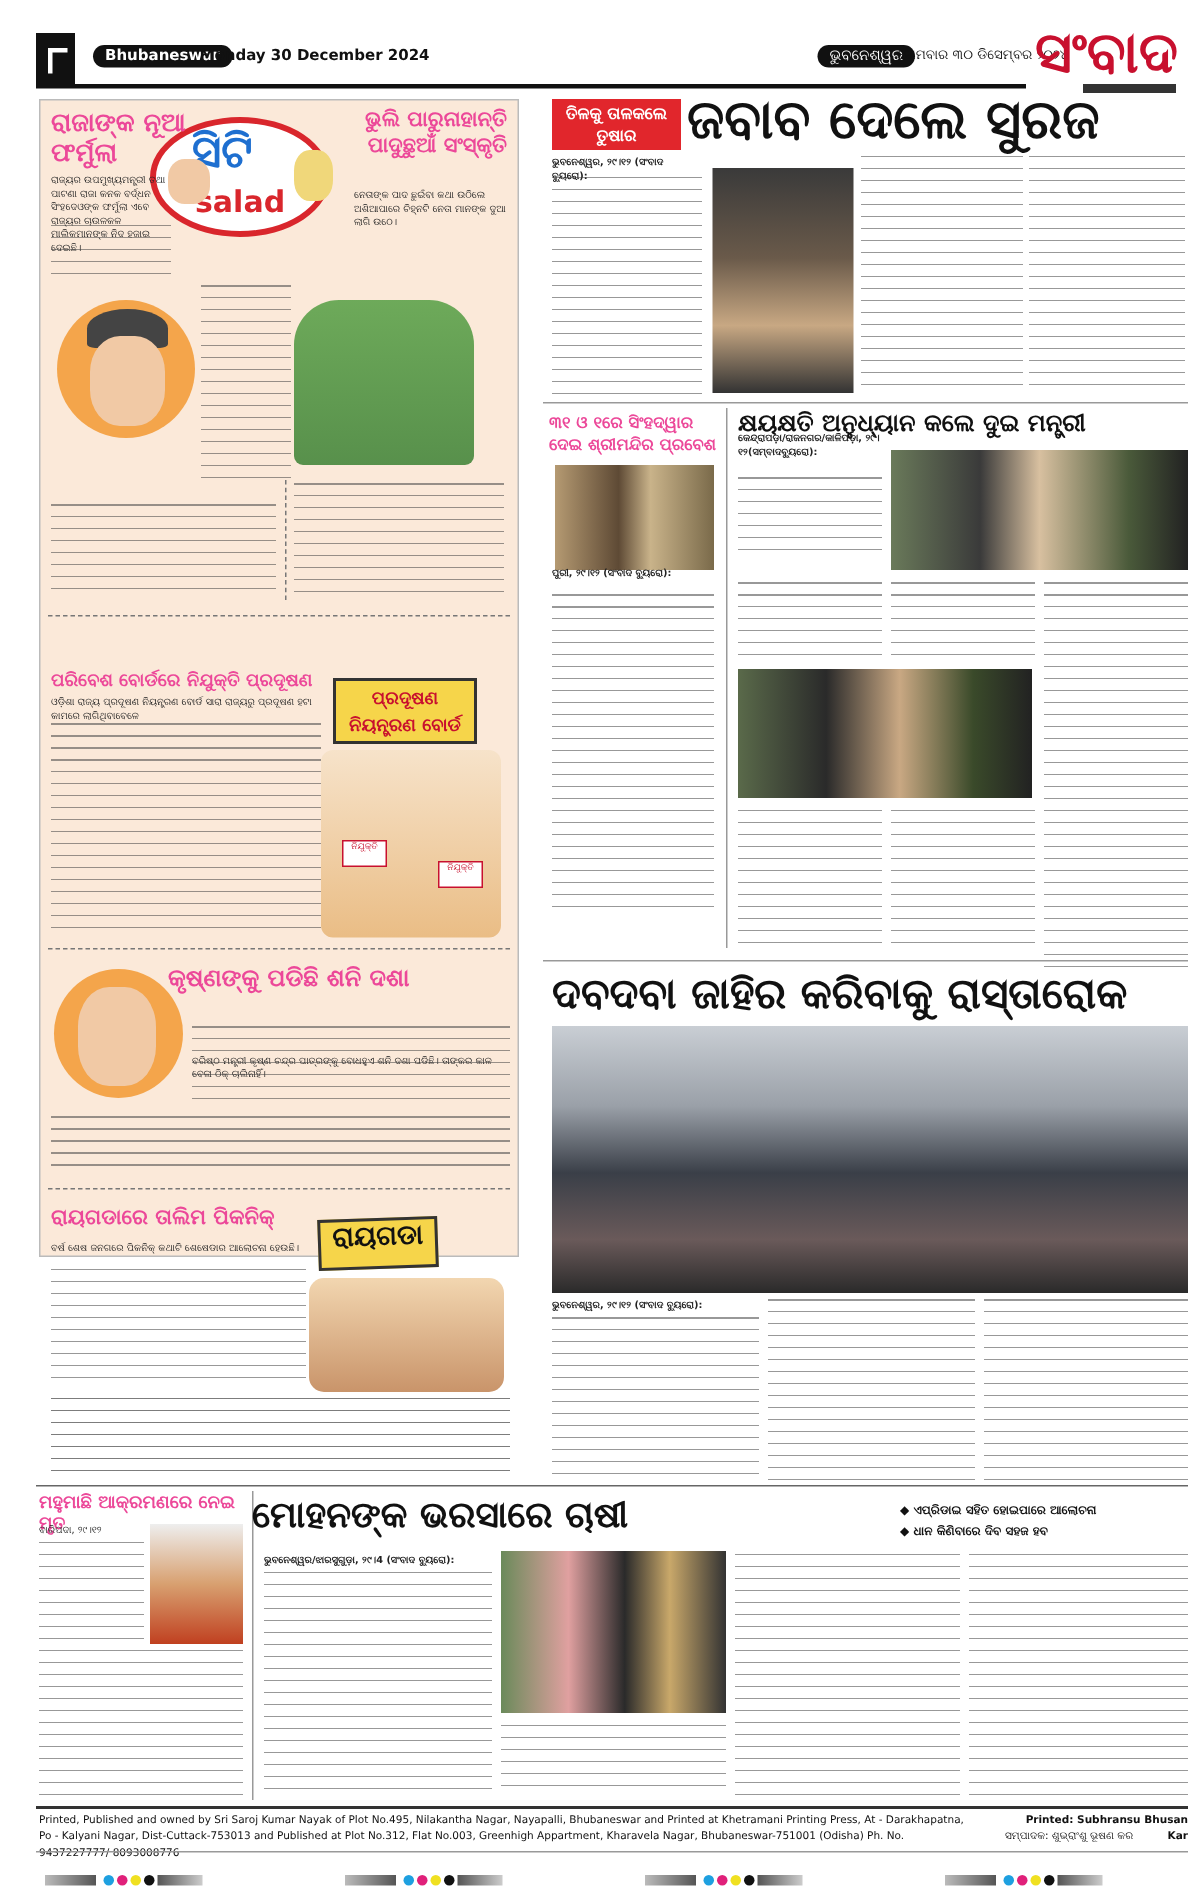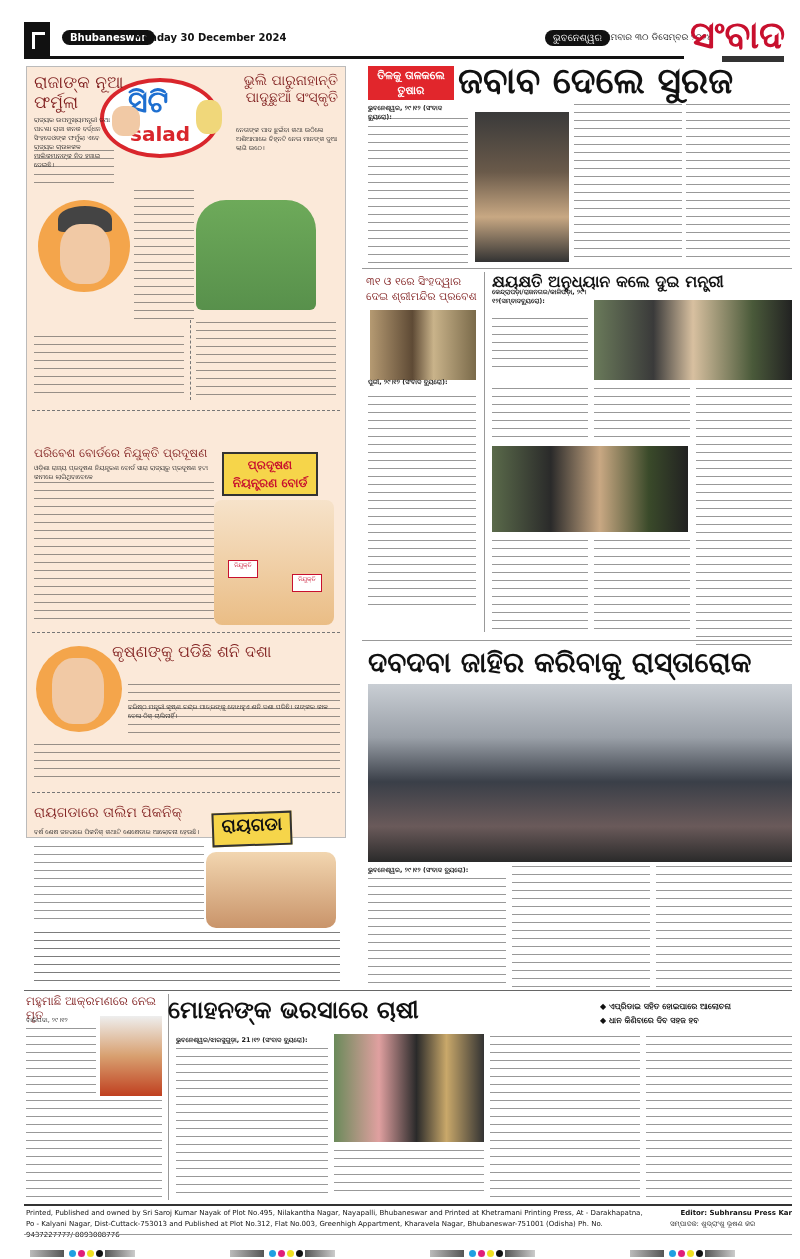--- a/index.html
+++ b/index.html
@@ -6,21 +6,21 @@
 body{width:800px;height:1259px;background:#fff;font-family:"DejaVu Sans",sans-serif;color:#111;position:relative;overflow:hidden}
 .abs{position:absolute}
 .hdr-bar{left:24px;top:22px;width:26px;height:36px;background:#111}
 .hdr-bar:after{content:"";position:absolute;left:8px;top:10px;width:10px;height:14px;border-left:3px solid #fff;border-top:3px solid #fff}
 .hdr-line{left:24px;top:56px;width:660px;height:3px;background:#111}
 .pill{background:#111;color:#fff;border-radius:10px;font-size:10px;font-weight:bold;padding:2px 8px}
 .date{font-size:10px;font-weight:bold}
 .logo{left:690px;top:12px;font-size:38px;font-weight:bold;color:#c8102e;font-family:"DejaVu Serif",serif}
 .logo-sub{left:722px;top:56px;width:62px;height:6px;background:#333}
 .salad{left:26px;top:66px;width:320px;height:772px;background:#fbe9d9;border:1px solid #bbb}
-.h{font-weight:normal;color:#7f1d1d}
+.h{font-weight:bold;color:#ec4899}
 .txt{font-size:6.5px;line-height:9px;color:#222}
 .lines{background:repeating-linear-gradient(#444 0 1px,transparent 1px 8px);opacity:.55}
 .portrait{border-radius:50%;background:#f4a54b}
 .face{background:#f1c9a5;border-radius:40%}
 .hair{background:#444;border-radius:50% 50% 10% 10%}
 .bubble{left:100px;top:78px;width:120px;height:80px;border:4px solid #d9262c;border-radius:50%;background:#fff}
 .siti{left:128px;top:84px;font-size:30px;font-weight:bold;color:#1e6fd0}
 .saladw{left:130px;top:122px;font-size:20px;font-weight:bold;color:#d9262c}
 .sep{border-top:1px dashed #777}
 .yellowbox{background:#f6d54a;border:2px solid #333;font-weight:bold;text-align:center;color:#c8102e}
@@ -132,28 +132,28 @@
 <div class="abs lines" style="left:26px;top:1028px;width:70px;height:68px"></div>
 <div class="abs photo" style="left:100px;top:1016px;width:62px;height:80px;background:linear-gradient(#eee,#d8a070 50%,#c04020)"></div>
 <div class="abs lines" style="left:26px;top:1100px;width:136px;height:98px"></div>
 <div class="abs vr" style="left:168px;top:994px;height:206px"></div>
 
 <div class="abs bighead" style="left:168px;top:996px;font-size:24px">ମୋହନଙ୍କ ଭରସାରେ ଚାଷୀ</div>
 <div class="abs" style="left:600px;top:1000px;font-size:8px;font-weight:bold;line-height:14px">
   <div>◆ <span>ଏପ୍ରିଡାଇ ସହିତ ହୋଇପାରେ ଆଲୋଚନା</span></div>
   <div>◆ <span>ଧାନ କିଣିବାରେ ଦିବ ସହଜ ହବ</span></div>
 </div>
-<div class="abs txt" style="left:176px;top:1036px;width:152px;font-weight:bold">ଭୁବନେଶ୍ୱର/ଝାରସୁଗୁଡ଼ା, 21।୧୨ (ସଂବାଦ ବ୍ୟୁରୋ):</div>
+<div class="abs txt" style="left:176px;top:1036px;width:152px;font-weight:bold">ଭୁବନେଶ୍ୱର/ଝାରସୁଗୁଡ଼ା, ୨୯।4 (ସଂବାଦ ବ୍ୟୁରୋ):</div>
 <div class="abs lines" style="left:176px;top:1048px;width:152px;height:150px"></div>
 <div class="abs photo" style="left:334px;top:1034px;width:150px;height:108px;background:linear-gradient(90deg,#6a8a5a,#e0a0a0 30%,#2a2a2a 55%,#c9a86a 75%,#333)"></div>
 <div class="abs lines" style="left:334px;top:1150px;width:150px;height:48px"></div>
 <div class="abs lines" style="left:490px;top:1036px;width:150px;height:162px"></div>
 <div class="abs lines" style="left:646px;top:1036px;width:146px;height:162px"></div>
 
 <div class="abs hr" style="left:24px;top:1204px;width:768px;background:#333;height:2px"></div>
 <div class="abs footer" style="left:26px;top:1208px;width:620px">Printed, Published and owned by Sri Saroj Kumar Nayak of Plot No.495, Nilakantha Nagar, Nayapalli, Bhubaneswar and Printed at Khetramani Printing Press, At - Darakhapatna, Po - Kalyani Nagar, Dist-Cuttack-753013 and Published at Plot No.312, Flat No.003, Greenhigh Appartment, Kharavela Nagar, Bhubaneswar-751001 (Odisha) Ph. No. 9437227777/ 8093008776</div>
-<div class="abs footer" style="left:670px;top:1208px;font-weight:bold;text-align:right;width:122px">Editor: Subhransu Press Kar</div>
+<div class="abs footer" style="left:670px;top:1208px;font-weight:bold;text-align:right;width:122px">Printed: Subhransu Bhusan Kar</div>
 <div class="abs footer" style="left:670px;top:1219px;text-align:left;width:122px">ସମ୍ପାଦକ: ଶୁଭ୍ରାଂଶୁ ଭୂଷଣ କର</div>
 <div class="abs hr" style="left:24px;top:1234px;width:768px"></div>
 <div class="abs" style="left:30px;top:1242px"><span style="display:inline-block;width:34px;height:7px;background:linear-gradient(90deg,#bbb,#555)"></span> <span class="swatch" style="background:#1ea0e0"></span><span class="swatch" style="background:#e0207a"></span><span class="swatch" style="background:#f0e020"></span><span class="swatch" style="background:#111"></span><span style="display:inline-block;width:30px;height:7px;background:linear-gradient(90deg,#555,#ccc)"></span></div>
 <div class="abs" style="left:230px;top:1242px"><span style="display:inline-block;width:34px;height:7px;background:linear-gradient(90deg,#bbb,#555)"></span> <span class="swatch" style="background:#1ea0e0"></span><span class="swatch" style="background:#e0207a"></span><span class="swatch" style="background:#f0e020"></span><span class="swatch" style="background:#111"></span><span style="display:inline-block;width:30px;height:7px;background:linear-gradient(90deg,#555,#ccc)"></span></div>
 <div class="abs" style="left:430px;top:1242px"><span style="display:inline-block;width:34px;height:7px;background:linear-gradient(90deg,#bbb,#555)"></span> <span class="swatch" style="background:#1ea0e0"></span><span class="swatch" style="background:#e0207a"></span><span class="swatch" style="background:#f0e020"></span><span class="swatch" style="background:#111"></span><span style="display:inline-block;width:30px;height:7px;background:linear-gradient(90deg,#555,#ccc)"></span></div>
 <div class="abs" style="left:630px;top:1242px"><span style="display:inline-block;width:34px;height:7px;background:linear-gradient(90deg,#bbb,#555)"></span> <span class="swatch" style="background:#1ea0e0"></span><span class="swatch" style="background:#e0207a"></span><span class="swatch" style="background:#f0e020"></span><span class="swatch" style="background:#111"></span><span style="display:inline-block;width:30px;height:7px;background:linear-gradient(90deg,#555,#ccc)"></span></div>
 
 </body></html>

